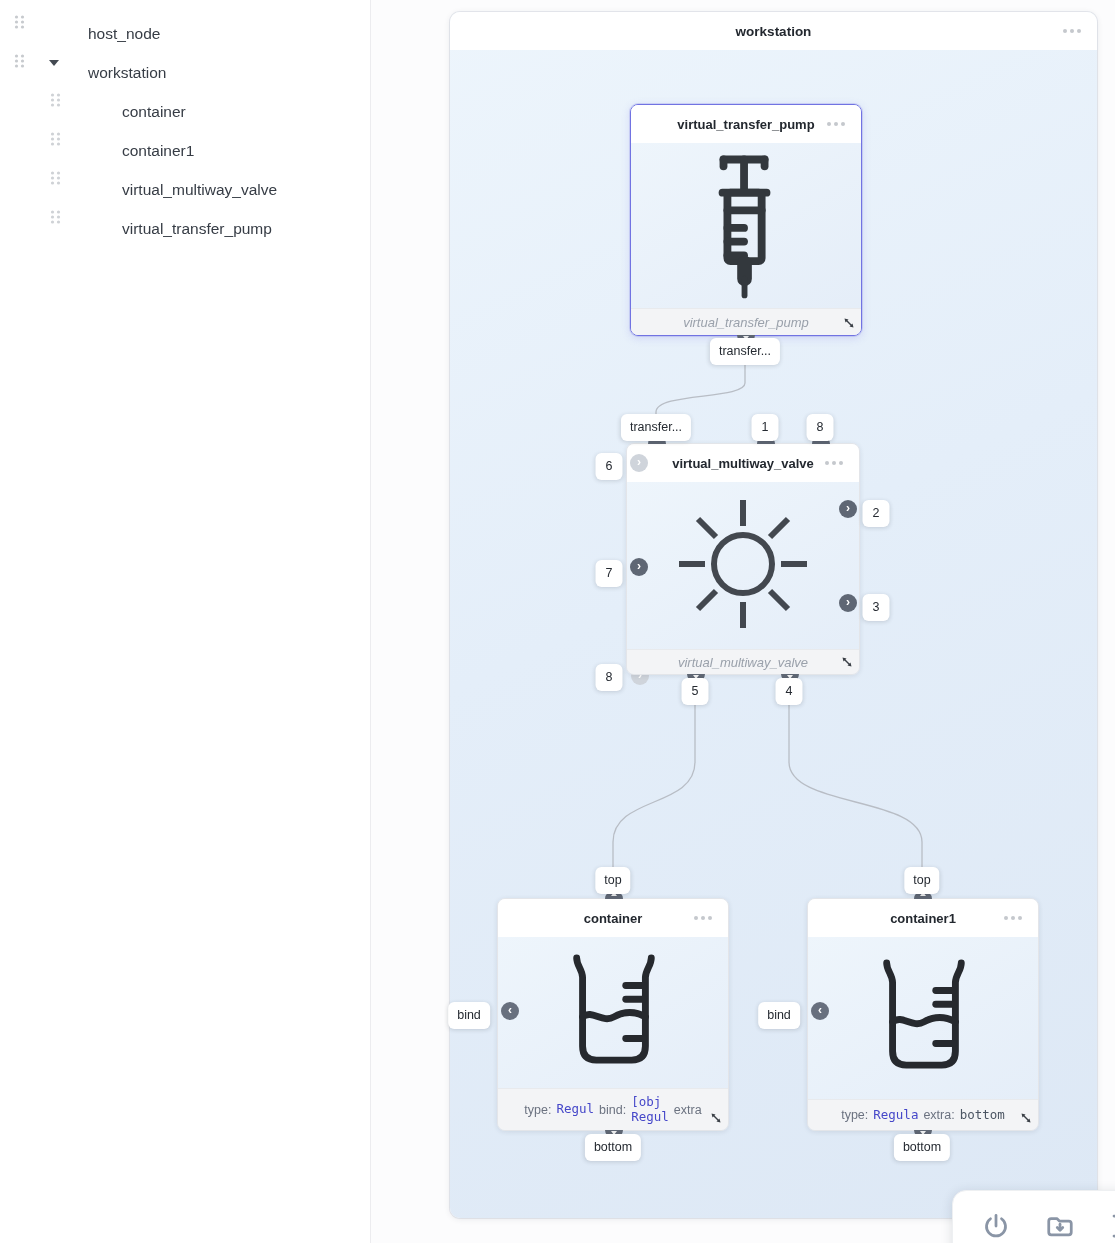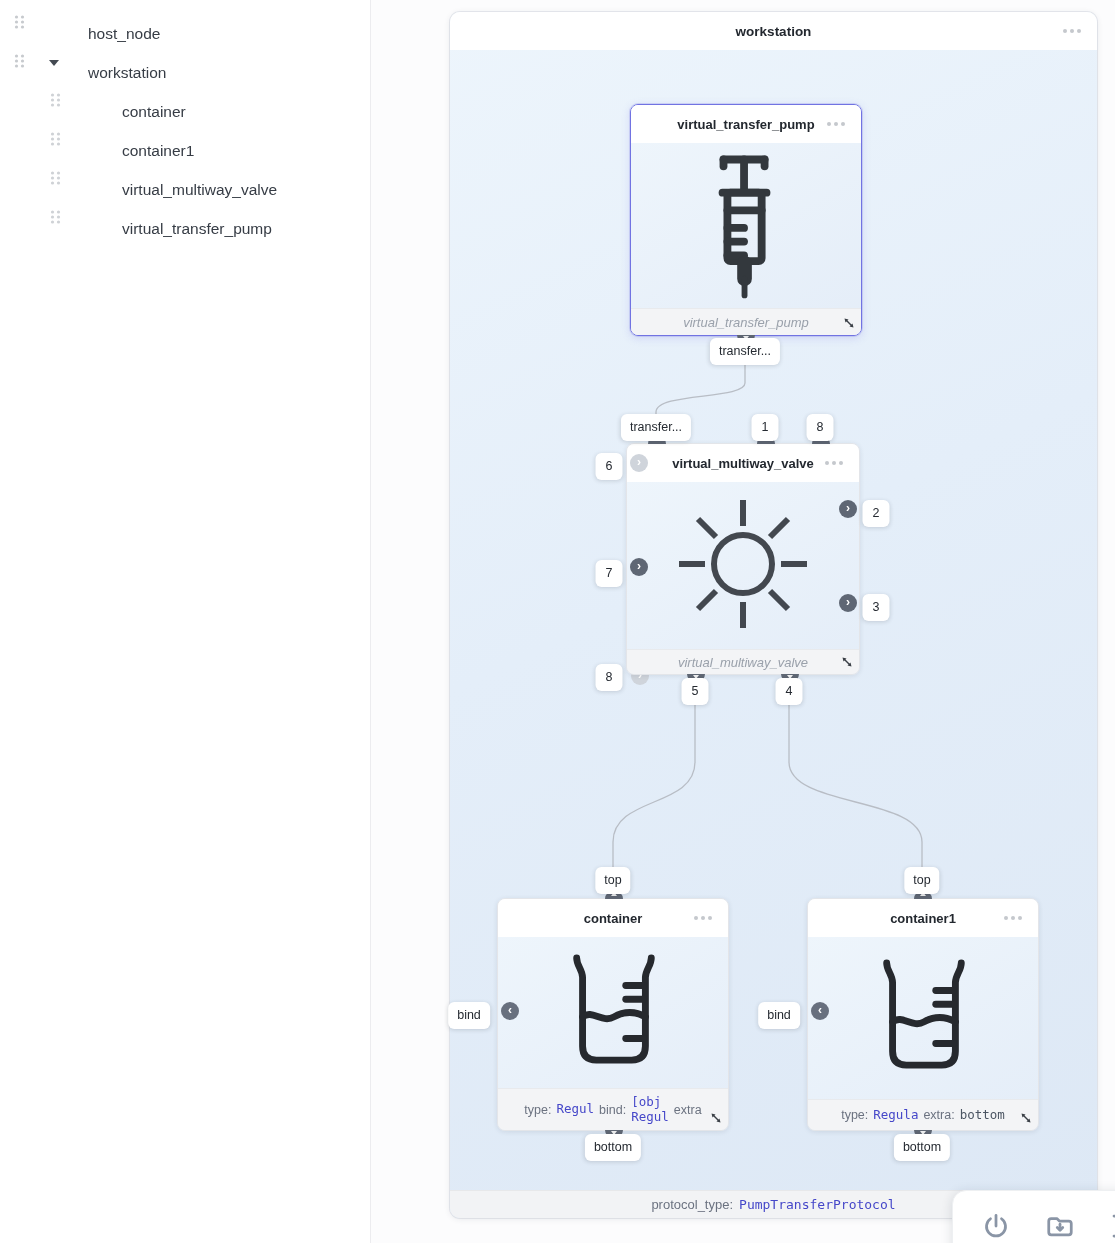--- a/index.html
+++ b/index.html
@@ -185,24 +185,20 @@
   <main class="canvas">
 
     <section class="group">
       <div class="group-header">
         <span class="group-title">workstation</span>
         <span class="ellipsis">
             <i></i>
             <i></i>
             <i></i>
           </span>
-      </div>
-      <div class="group-footer">
-        <span class="kv-label">protocol_type:</span>
-        <span class="kv-value">PumpTransferProtocol</span>
       </div>
     </section>
 
     <svg class="edges" width="744" height="1243" viewBox="0 0 744 1243">
       <path d="M374,340 V383 C374,400 285,392 285,412 V443" stroke="#b8bdc5" stroke-width="1.3" fill="none"></path>
       <path d="M324,684 V762 C324,808 242,796 242,842 V898" stroke="#b8bdc5" stroke-width="1.3" fill="none"></path>
       <path d="M418,684 V762 C418,808 551,796 551,842 V898" stroke="#b8bdc5" stroke-width="1.3" fill="none"></path>
     </svg>
 
     <div class="pcircle light" style="left:260px; top:667px;">

